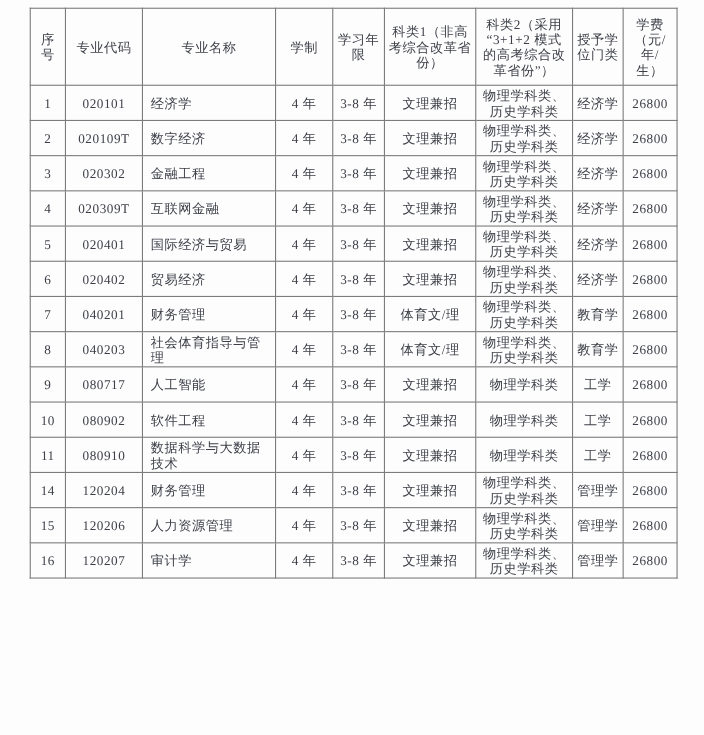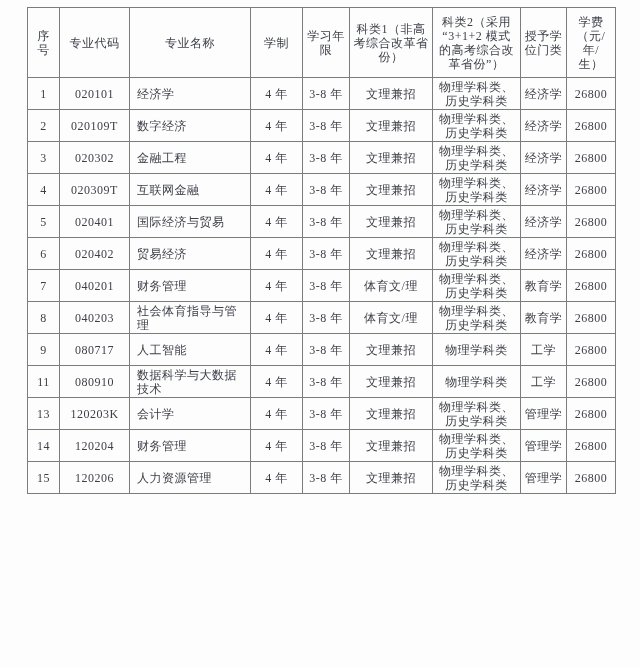--- a/index.html
+++ b/index.html
@@ -187,58 +187,69 @@
           <td>080717</td>
           <td class="name">人工智能</td>
           <td>4 年</td>
           <td>3-8 年</td>
           <td>文理兼招</td>
           <td>物理学科类</td>
           <td>工学</td>
           <td>26800</td>
         </tr>
         <tr>
+          <td>10</td>
+          <td>080902</td>
+          <td class="name">软件工程</td>
+          <td>4 年</td>
+          <td>3-8 年</td>
+          <td>文理兼招</td>
+          <td>物理学科类</td>
+          <td>工学</td>
+          <td>26800</td>
+        </tr>
+        <tr>
           <td>11</td>
           <td>080910</td>
           <td class="name">数据科学与大数据技术</td>
           <td>4 年</td>
           <td>3-8 年</td>
           <td>文理兼招</td>
           <td>物理学科类</td>
           <td>工学</td>
           <td>26800</td>
         </tr>
         <tr>
-          <td>13</td>
-          <td>120203K</td>
-          <td class="name">会计学</td>
-          <td>4 年</td>
-          <td>3-8 年</td>
-          <td>文理兼招</td>
-          <td>物理学科类、
-历史学科类</td>
-          <td>管理学</td>
-          <td>26800</td>
-        </tr>
-        <tr>
           <td>14</td>
           <td>120204</td>
           <td class="name">财务管理</td>
           <td>4 年</td>
           <td>3-8 年</td>
           <td>文理兼招</td>
           <td>物理学科类、
 历史学科类</td>
           <td>管理学</td>
           <td>26800</td>
         </tr>
         <tr>
           <td>15</td>
           <td>120206</td>
           <td class="name">人力资源管理</td>
+          <td>4 年</td>
+          <td>3-8 年</td>
+          <td>文理兼招</td>
+          <td>物理学科类、
+历史学科类</td>
+          <td>管理学</td>
+          <td>26800</td>
+        </tr>
+        <tr>
+          <td>16</td>
+          <td>120207</td>
+          <td class="name">审计学</td>
           <td>4 年</td>
           <td>3-8 年</td>
           <td>文理兼招</td>
           <td>物理学科类、
 历史学科类</td>
           <td>管理学</td>
           <td>26800</td>
         </tr>
       </tbody>
   </table>

